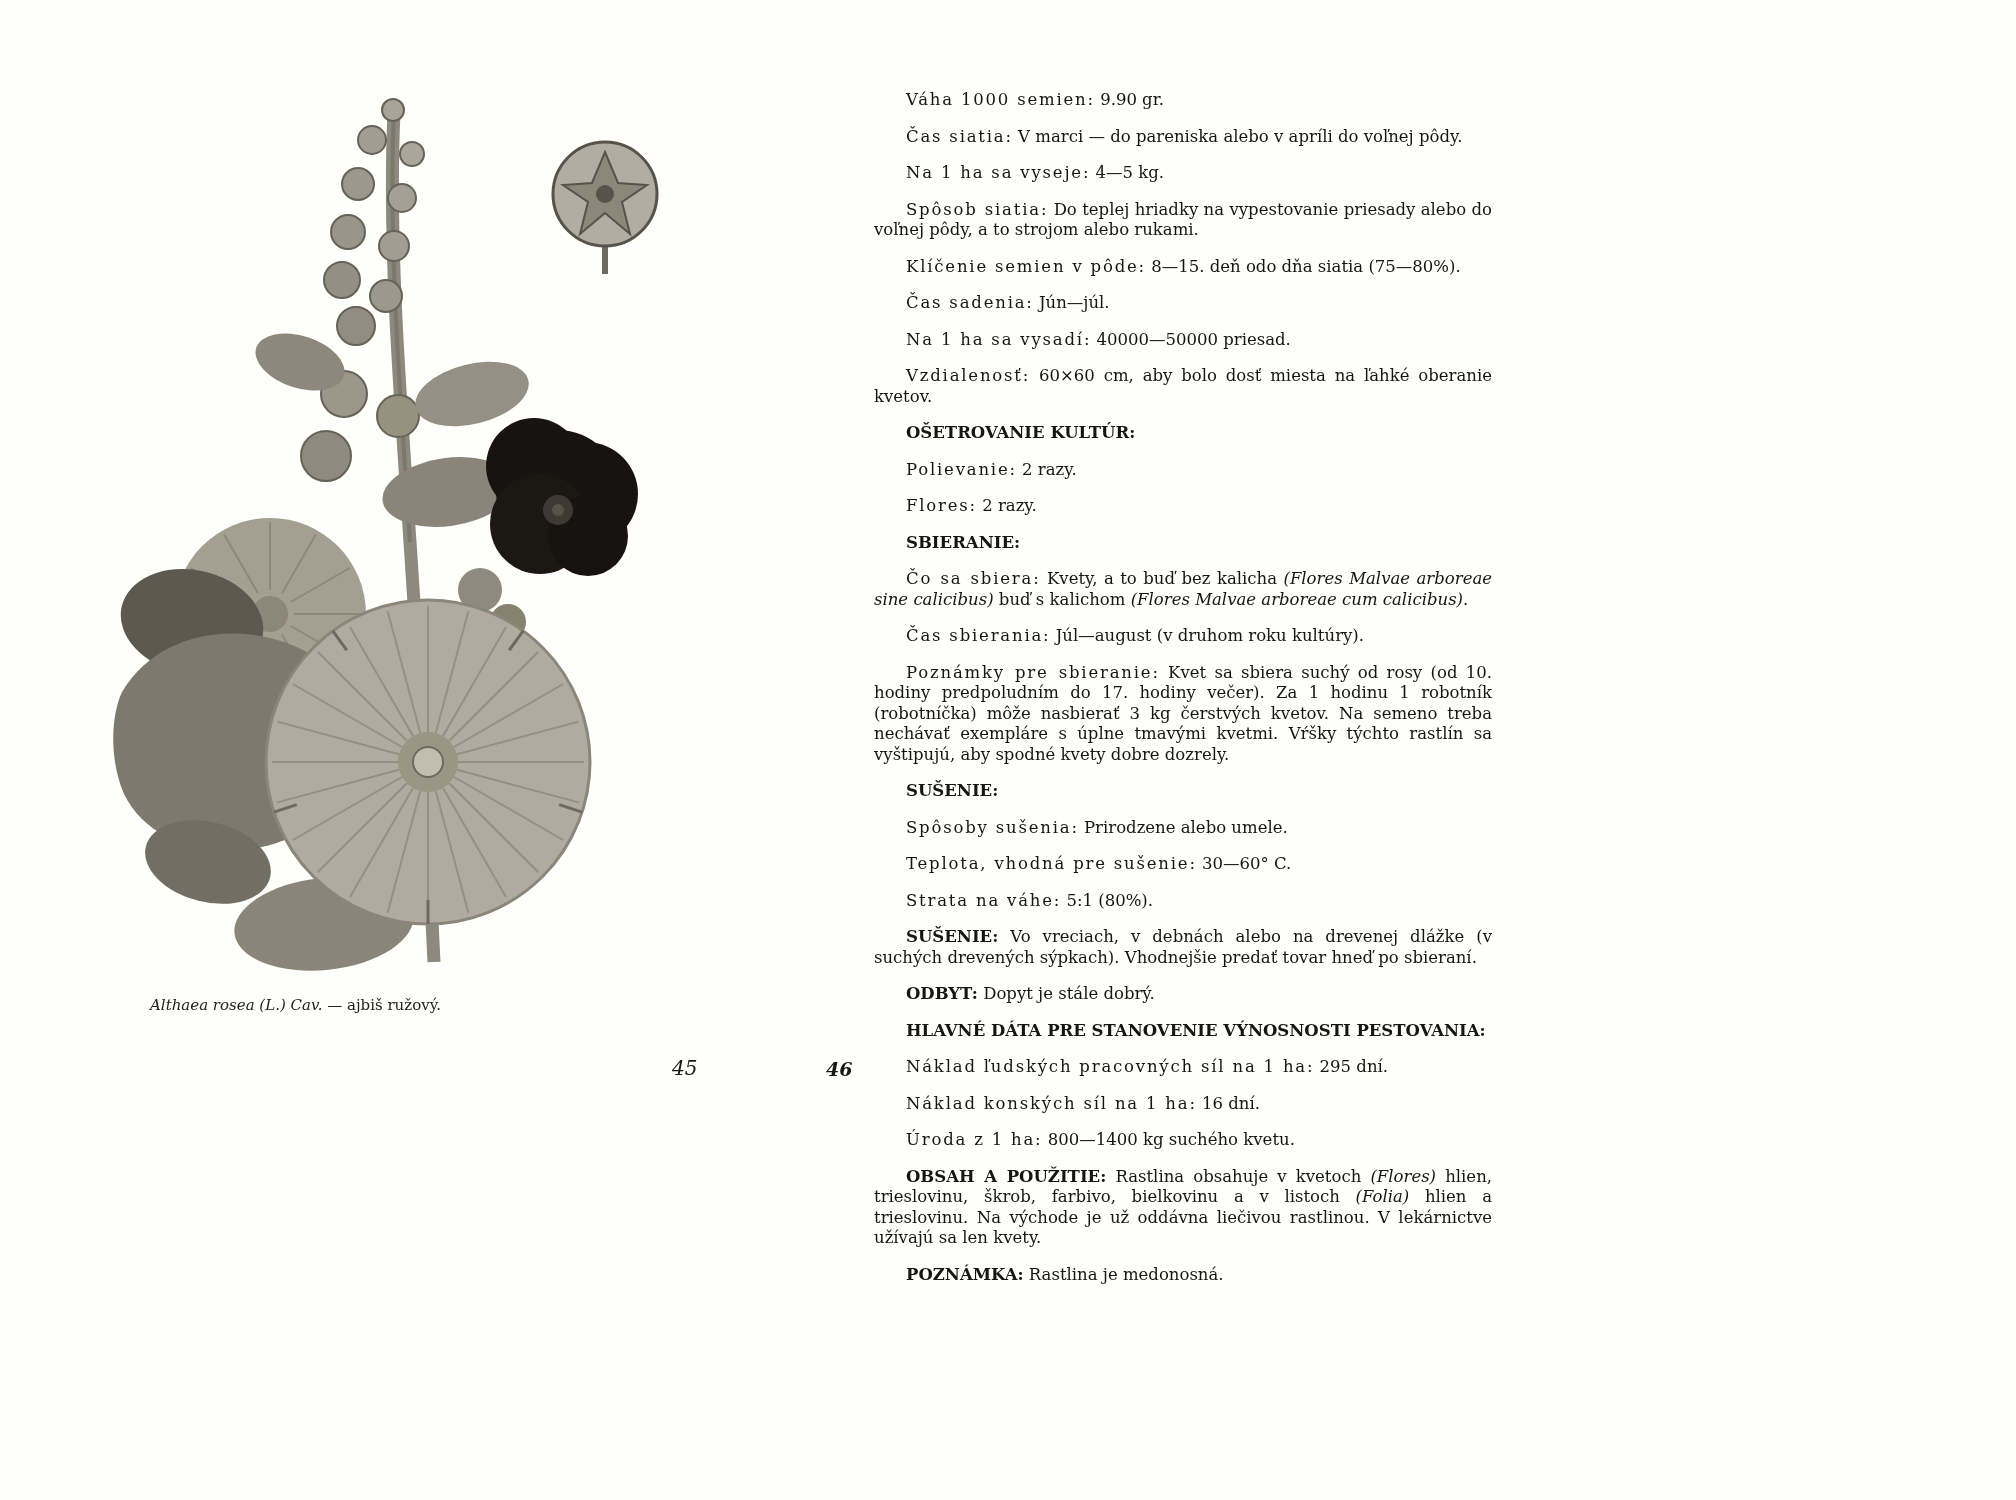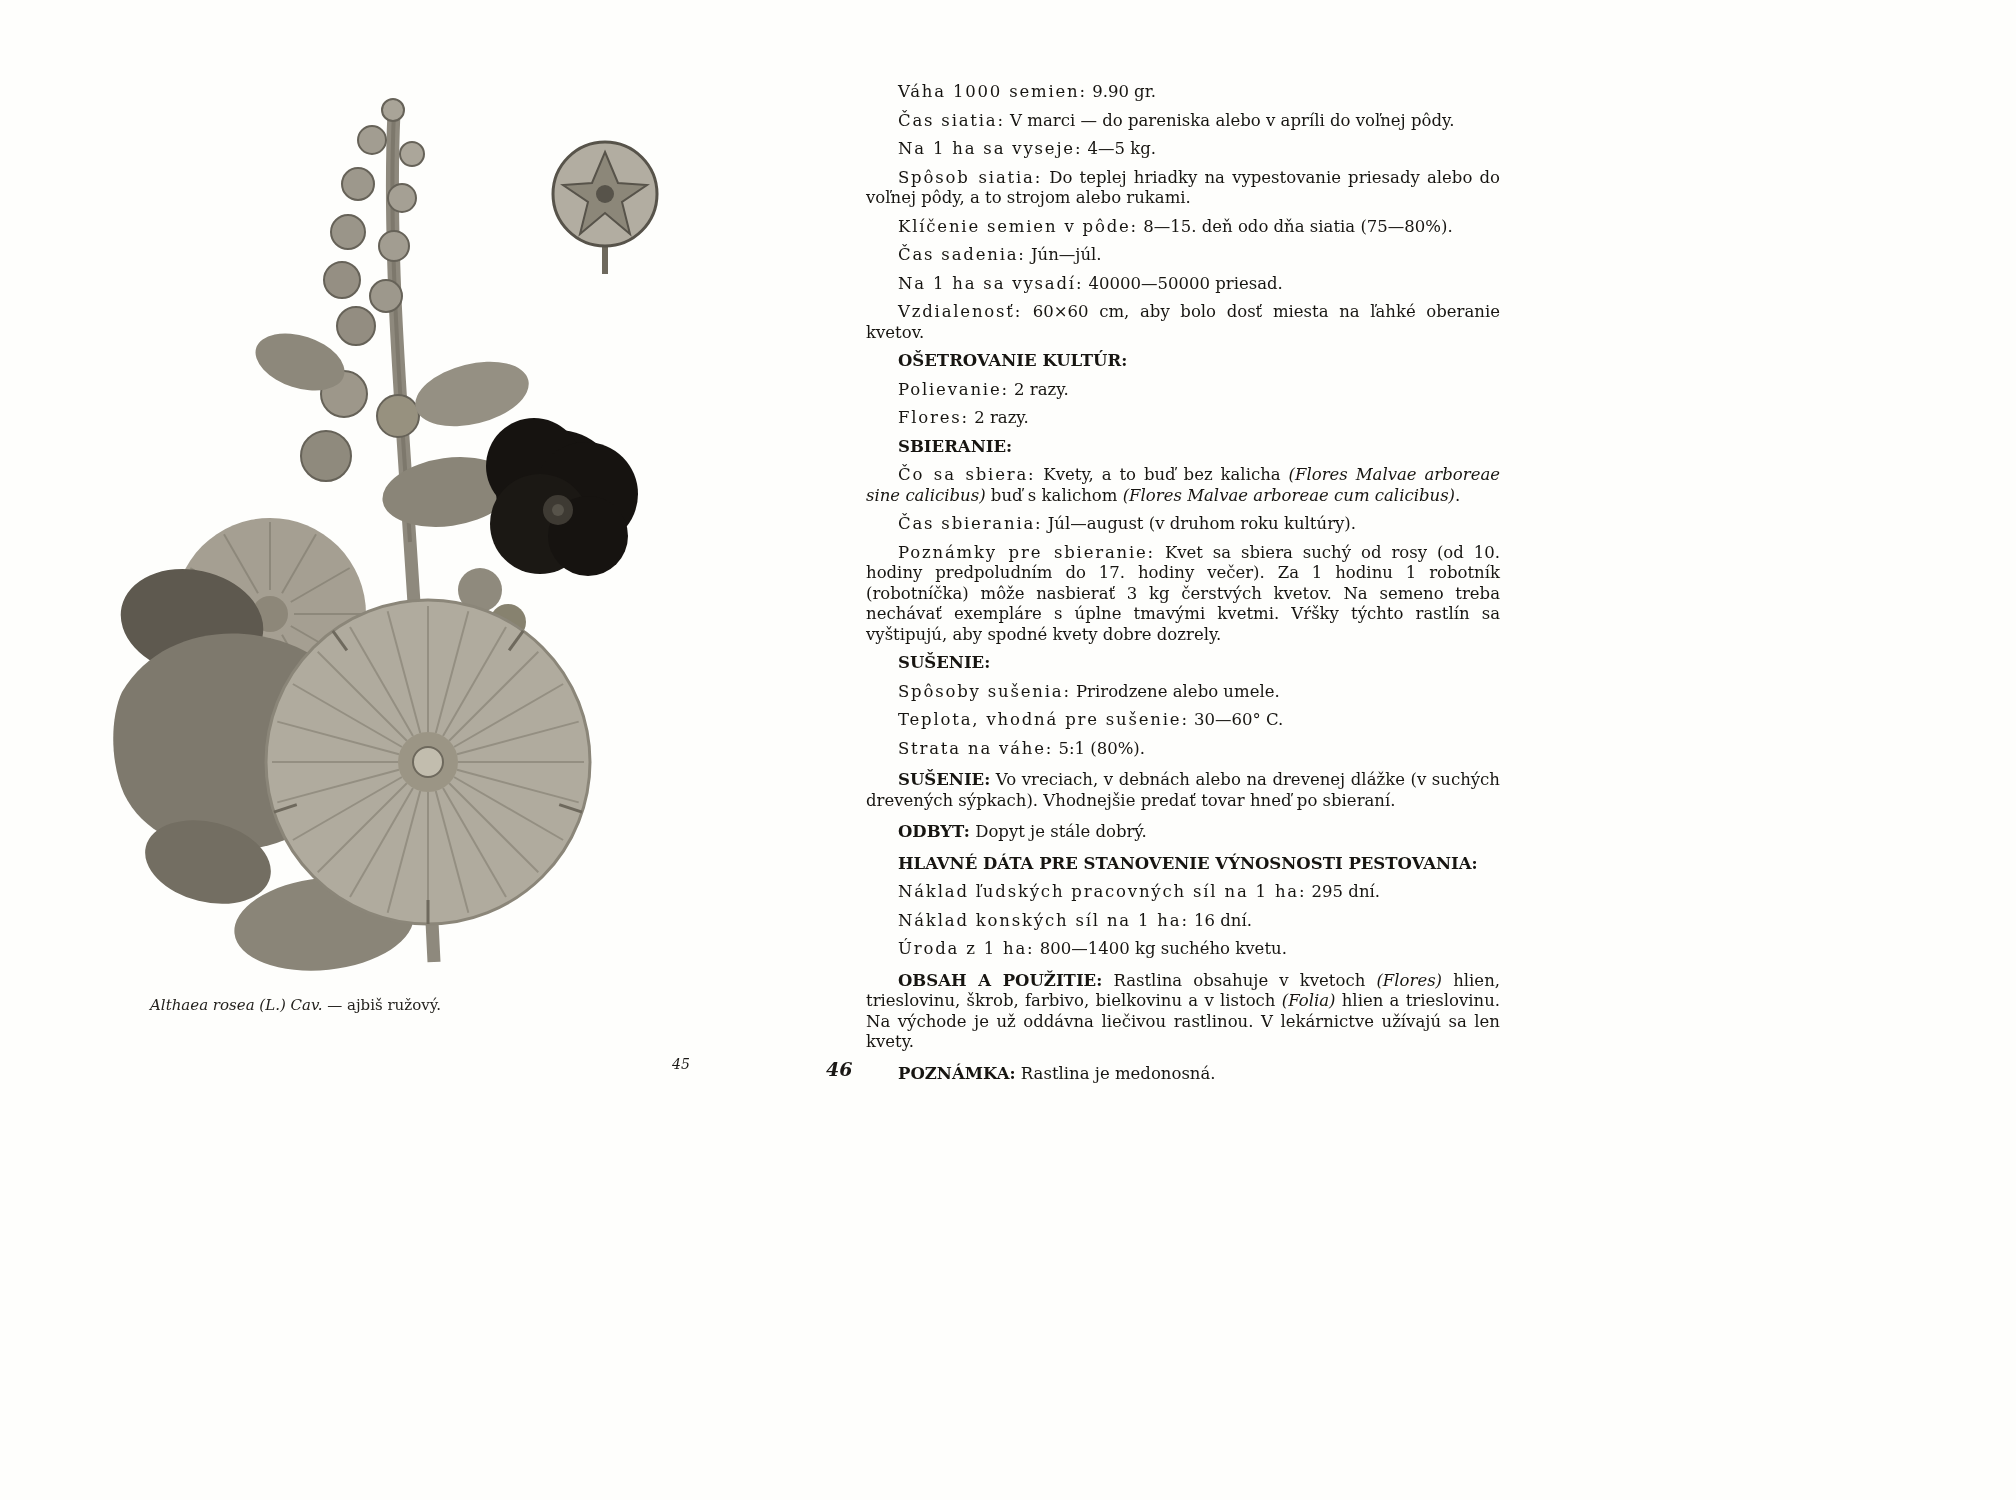--- a/index.html
+++ b/index.html
@@ -12,31 +12,31 @@
   }
   .spread { position:relative; width:2016px; height:1500px; background:#fefefc; }
 
   
   .illus { position:absolute; left:88px; top:62px; }
   .caption {
     position:absolute; left:150px; top:996px; width:430px;
     text-align:left; font-size:15px; color:#24221e;
   }
   .caption .cap-italic { font-style:italic; }
-  .pagenum { position:absolute; font-size:14px; font-style:italic; color:#1a1815; }
+  .pagenum { position:absolute; font-size:20px; font-style:italic; color:#1a1815; }
   .pn-left  { left:672px; top:1056px; }
   .pn-right { left:826px; top:1058px; font-weight:bold; font-size:19px; }
 
   
   .textcol {
     position:absolute; left:858px; top:74px; width:650px;
     font-size:16.5px; line-height:20.5px; text-align:justify;
     color:#171511;
   }
-  .textcol p { text-indent:32px; margin:8px; }
+  .textcol p { text-indent:32px; margin:16px; }
   .textcol p.gap  { margin-top:8px; }
   .textcol p.gap2 { margin-top:11px; }
   .run-sp { letter-spacing:1.8px; }
   .run-b  { font-weight:bold; }
   .run-i  { font-style:italic; }
 </style>
 </head>
 <body>
 
 <div class="spread">

